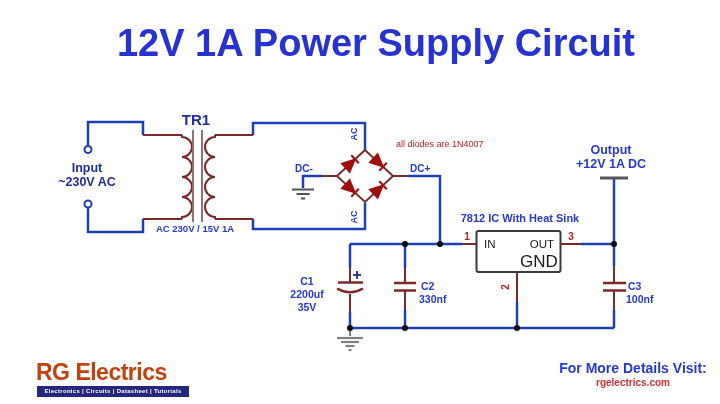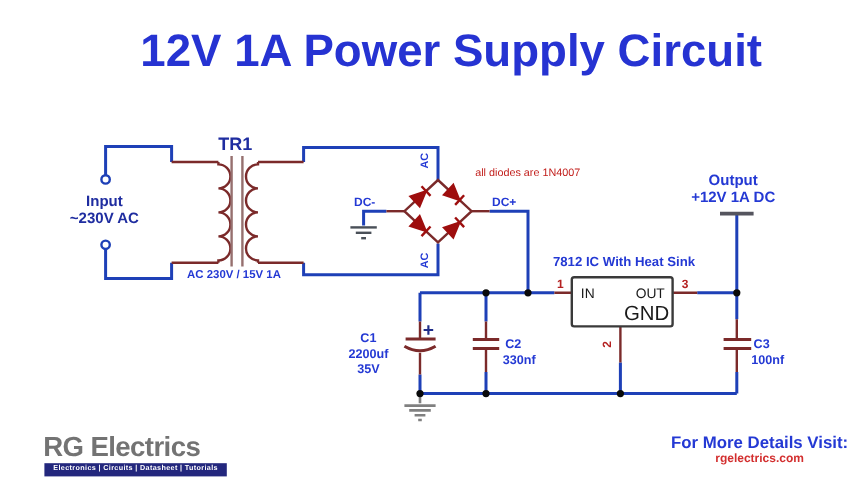--- a/index.html
+++ b/index.html
@@ -10,21 +10,21 @@
   .circuit-svg{position:absolute;left:0;top:0;}
   
   text{font-family:"Liberation Sans",sans-serif;}
   .t-blue{fill:#2439d4;font-weight:bold;}
   .t-navy{fill:#1f2da0;font-weight:bold;}
   .t-red{fill:#c2201d;}
   .t-dark{fill:#1a1a1a;}
   .t-pin{fill:#b52222;font-weight:bold;}
   
   .brand{position:absolute;left:36px;top:359px;font-size:23px;font-weight:bold;
-         color:#737373;letter-spacing:-0.5px;}
+         color:#c2410c;letter-spacing:-0.5px;}
   .brand-bar{position:absolute;left:37px;top:386px;width:152px;height:11px;
          background:#23277d;color:#ffffff;font-size:6px;line-height:11px;
          text-align:center;letter-spacing:0.3px;font-weight:bold;}
   .visit{position:absolute;left:558px;top:360px;width:150px;text-align:center;}
   .visit-label{font-size:14px;font-weight:bold;color:#2439d4;text-align:center;}
   .visit-site{font-size:10px;font-weight:bold;color:#d32f2f;margin-top:1px;}
 </style>
 </head>
 <body>
 

